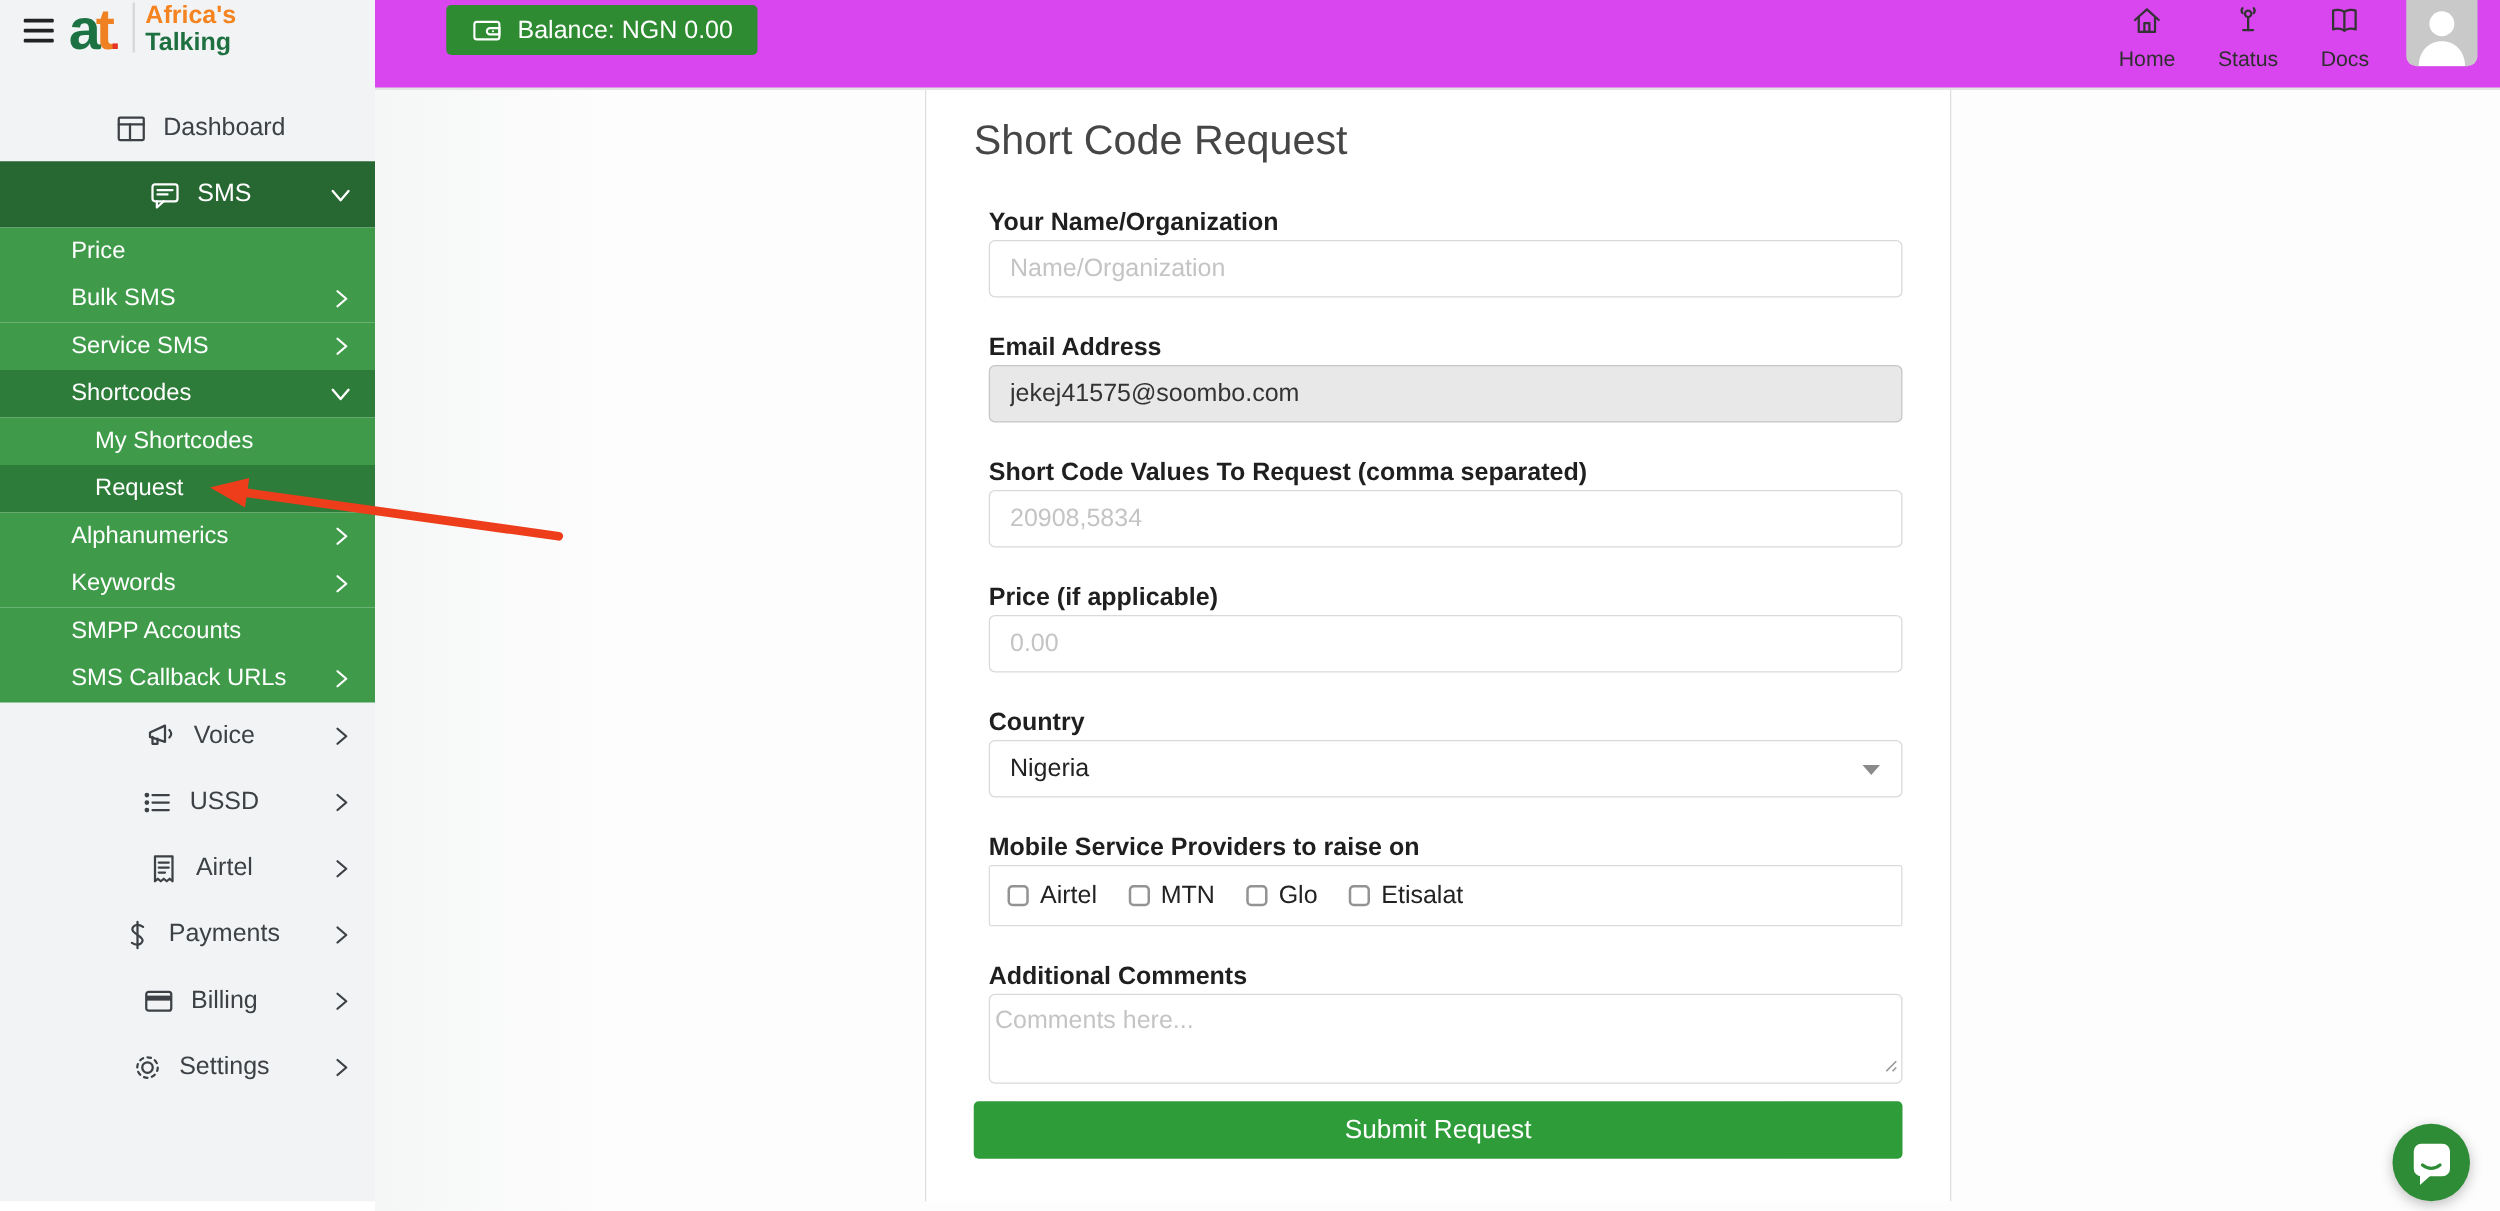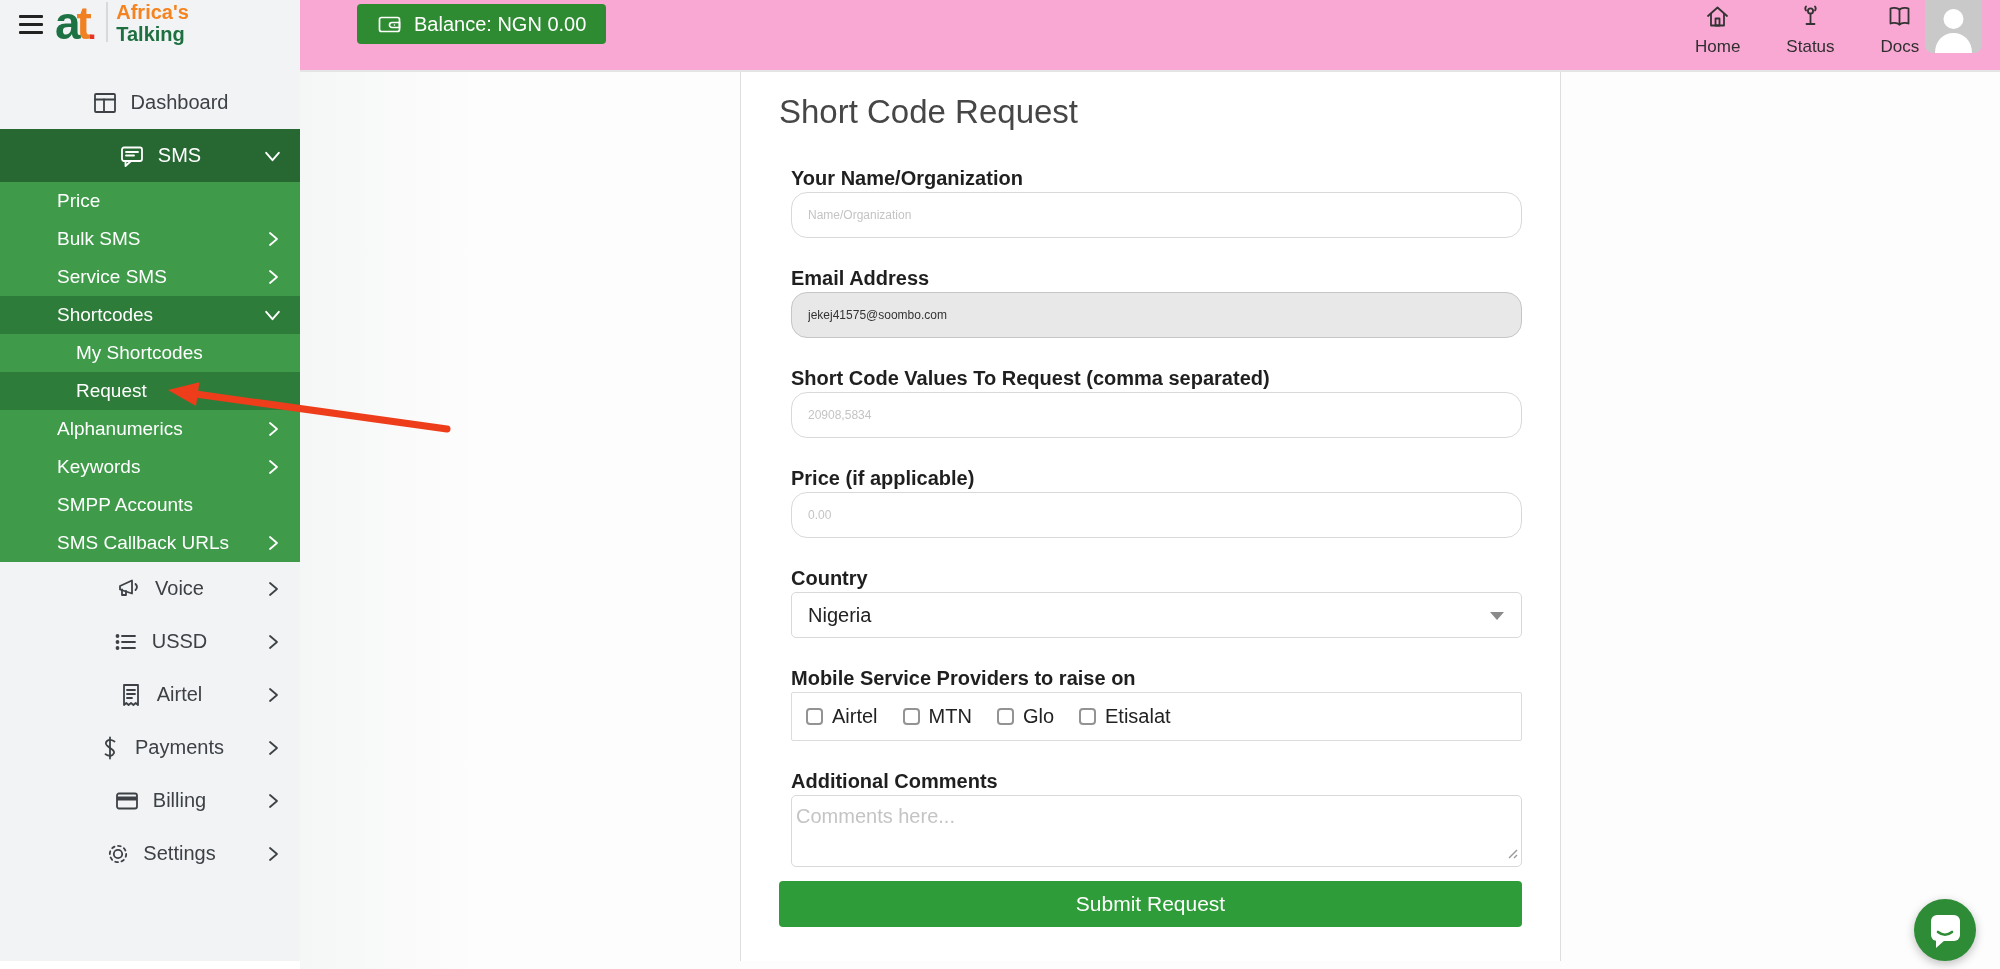--- a/index.html
+++ b/index.html
@@ -25,38 +25,38 @@
   .nav-row { position:relative; display:flex; align-items:center; cursor:pointer; }
   .nav-top { height:53px; padding-left:20px; color:#3d4145; font-size:20px;justify-content:center; }
   .nav-top .nav-ico { width:27px; height:27px; margin-right:12px; display:flex; align-items:center; justify-content:center; }
   .nav-sub1 { height:38px; padding-left:57px; background:#3f9b4a; color:#fff; font-size:19px; }
   .nav-sub2 { height:38px; padding-left:76px; background:#3f9b4a; color:#fff; font-size:19px; }
   .nav-row.header-dark { background:#276832; color:#fff; }
   .nav-row.dark { background:#2e7c39; }
   .chev { position:absolute; right:18px; top:50%; transform:translateY(-50%); display:flex; }
 
   
-  .topbar { position:absolute; left:300px; top:0; width:1700px; height:72px; background:#f9a8d4; border-bottom:2px solid #e4e4e4; z-index:4; }
+  .topbar { position:absolute; left:300px; top:0; width:1700px; height:72px; background:#d946ef; border-bottom:2px solid #e4e4e4; z-index:4; }
   .balance { position:absolute; left:57px; top:4px; height:40px; padding:0 20px; background:#2e8b31; color:#fff;
     border:none; border-radius:4px; font-size:20px; font-family:inherit; display:flex; align-items:center; gap:12px; cursor:pointer; }
-  .topnav { position:absolute; left:1395px; top:3px; display:flex; gap:46px; }
+  .topnav { position:absolute; left:1395px; top:3px; display:flex; gap:34px; }
   .topnav-item { display:flex; flex-direction:column; align-items:center; cursor:pointer; }
   .topnav-item .tn-label { font-size:17px; color:#2f2f2f; margin-top:3px; }
   .avatar { position:absolute; left:1625px; top:0; width:57px; height:53px; background:#c9c9c9; border-radius:0 0 8px 8px; overflow:hidden; cursor:pointer; }
 
   
   .content { position:absolute; left:300px; top:72px; width:1700px; height:897px; background:#fdfdfd; }
   .left-shade { position:absolute; left:0; top:0; width:180px; height:100%; background:linear-gradient(to right,#f5f6f6,rgba(253,253,253,0)); }
   .card { position:absolute; left:440px; top:0; width:821px; height:889px; background:#fff;
     border-left:1px solid #dedede; border-right:1px solid #dedede; padding:18px 38px 0 38px; }
   .page-title { font-size:33px; font-weight:400; color:#464646; line-height:44px; }
   .field { margin-top:27px;margin-left:12px; }
   .field:first-of-type { margin-top:31px; }
   .field label { display:block; font-size:20px; line-height:26px; font-weight:600; color:#1f1f1f; margin-bottom:1px; }
-  .txt { width:100%; height:46px; border:1px solid #d9d9d9; border-radius:16px; padding:0 16px; font-size:12px;
+  .txt { width:100%; height:46px; border:1px solid #d9d9d9; border-radius:5px; padding:0 16px; font-size:20px;
     color:#333; font-family:inherit; background:#fff; outline:none; }
   .txt::placeholder, textarea::placeholder { color:#c4c4c4; }
   .txt.readonly { background:#e8e8e8; border-color:#c6c6c6; }
   .select { position:relative; width:100%; height:46px; border:1px solid #d9d9d9; border-radius:5px; background:#fff;
     display:flex; align-items:center; padding:0 16px; font-size:20px; color:#222; cursor:pointer; }
   .tri { position:absolute; right:17px; top:50%; margin-top:-3px; width:0; height:0;
     border-left:7px solid transparent; border-right:7px solid transparent; border-top:8px solid #8a8a8a; }
   .providers-box { width:100%; height:49px; border:1px solid #dcdcdc; border-radius:2px; background:#fff;
     display:flex; align-items:center; padding:0 14px; gap:25px; }
   .prov { display:flex; align-items:center; gap:9px; font-size:20px; color:#222; cursor:pointer; }

